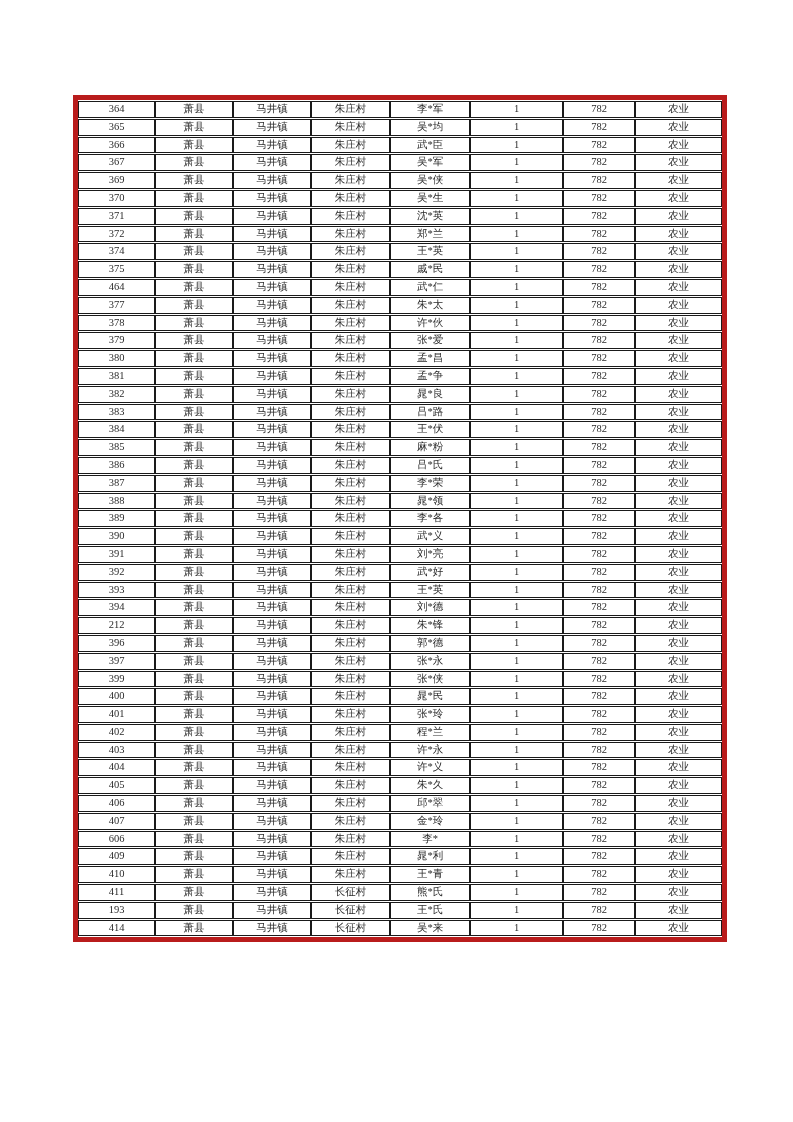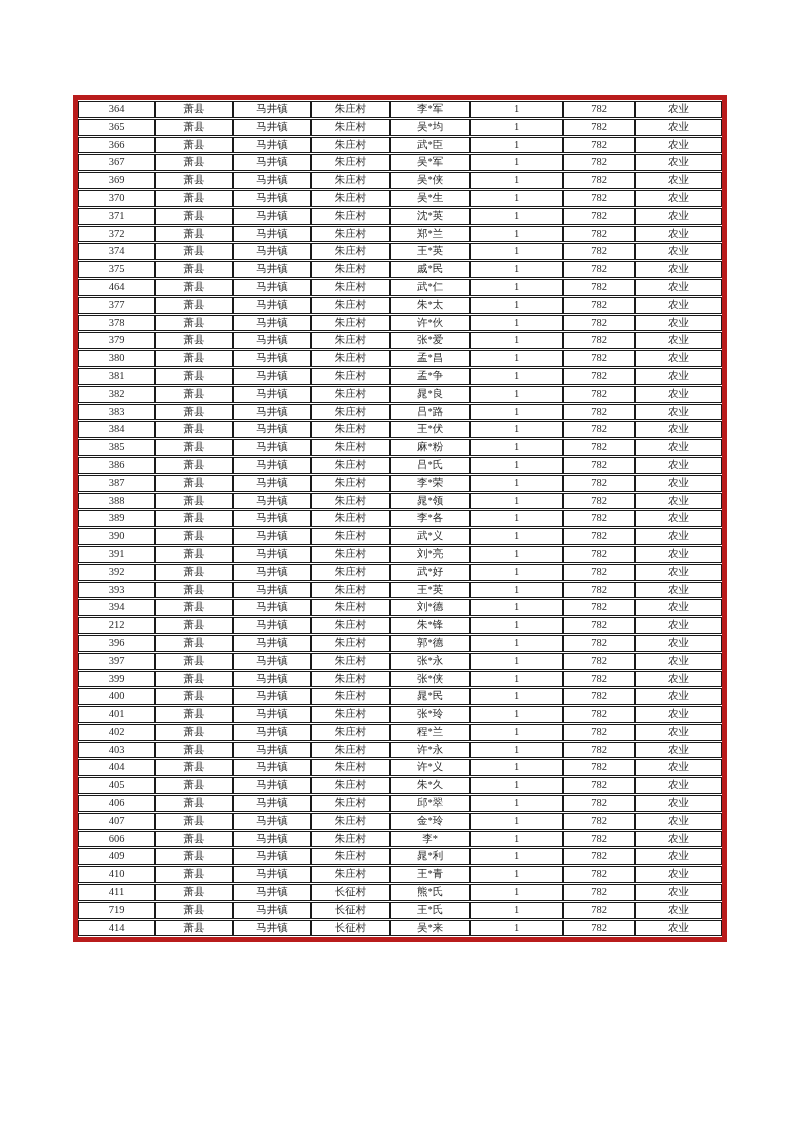--- a/index.html
+++ b/index.html
@@ -514,21 +514,21 @@
           <td>411</td>
           <td>萧县</td>
           <td>马井镇</td>
           <td>长征村</td>
           <td>熊*氏</td>
           <td>1</td>
           <td>782</td>
           <td>农业</td>
         </tr>
         <tr>
-          <td>719</td>
+          <td>193</td>
           <td>萧县</td>
           <td>马井镇</td>
           <td>长征村</td>
           <td>王*氏</td>
           <td>1</td>
           <td>782</td>
           <td>农业</td>
         </tr>
         <tr>
           <td>414</td>

